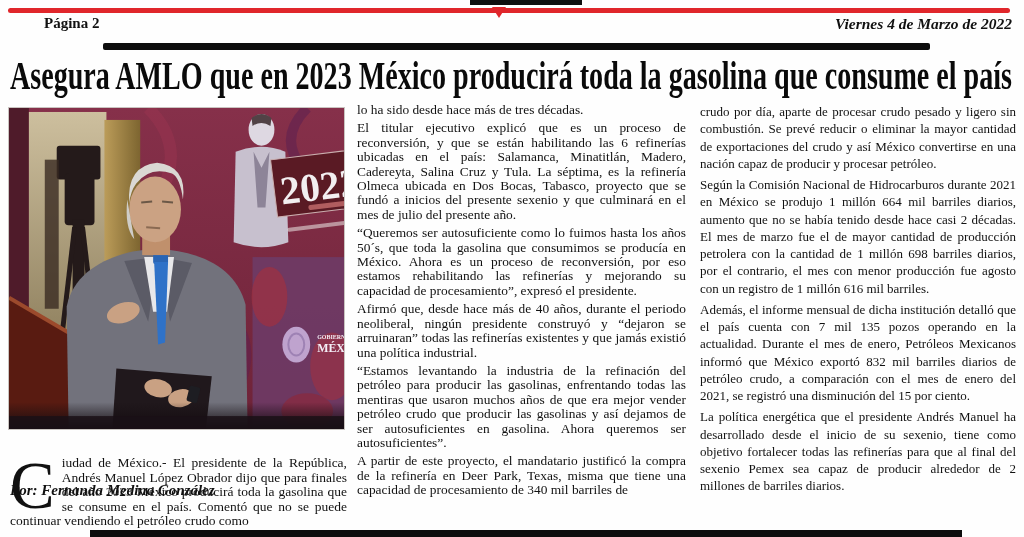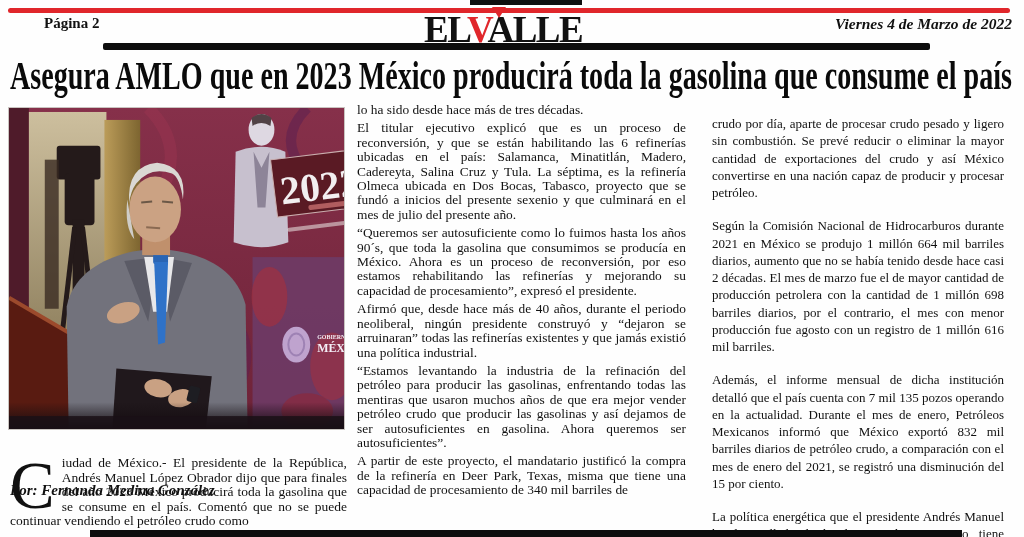--- a/index.html
+++ b/index.html
@@ -23,32 +23,31 @@
   
   .photo-svg{left:8px;top:107px;width:337px;height:323px;border:1px solid #c9c4c0;box-sizing:border-box;}
   
   .byline{left:10px;top:438px;width:335px;font-size:15px;font-weight:bold;font-style:italic;margin-top:44px;}
   .lead{left:10px;top:456px;width:337px;font-size:13.5px;line-height:14.6px;text-align:justify;hyphens:auto;}
   .dropcap{float:left;font-size:67px;line-height:55px;padding:2px 7px 0 0;}
   .col{hyphens:auto;}
   .col2{left:353px;top:99px;width:337px;}
   .col3{left:696px;top:99px;width:324px;}
   .col2 .para{font-size:13.4px;line-height:14.4px;text-align:justify;margin:4px;}
-  .col3 .para{font-size:13px;line-height:17.25px;text-align:justify;margin:16px;}
+  .col3 .para{font-size:13px;line-height:17.25px;text-align:justify;margin:4px;}
   .bottombar{left:90px;top:530px;width:872px;height:7px;background:#0d0d0d;}
 </style>
 </head>
 <body>
 
 <div class="page">
 
   <div class="abs topmark"></div>
   <div class="abs redline"></div>
   <div class="abs pagenum">Página 2</div>
-  <div class="abs logo"><span>EL</span><span class="lg-red">V</span><span>ALLE</span></div>
   <div class="abs logo-arrow"></div>
   <div class="abs dateline">Viernes 4 de Marzo de 2022</div>
   <div class="abs blackbar"></div>
 
   <svg class="abs headline-svg" viewBox="0 0 1008 48">
     <text x="2" y="38" font-size="41" font-weight="bold" fill="#0a0a0a" textLength="1002" lengthAdjust="spacingAndGlyphs">Asegura AMLO que en 2023 México producirá toda la gasolina que consume el país</text>
   </svg>
 
   <svg class="abs photo-svg" viewBox="0 0 337 323" preserveAspectRatio="none">
     <defs>
@@ -153,21 +152,21 @@
   </svg>
 
   <div class="abs byline">Por: Fernanda Medina González</div>
   <div class="abs lead">
     <span class="dropcap">C</span><span>iudad de México.- El presidente de la República, Andrés Manuel López Obrador dijo que para finales del año 2023 México producirá toda la gasolina que se consume en el país. Comentó que no se puede continuar vendiendo el petróleo crudo como</span>
   </div>
 
   <div class="abs col col2">
       <p class="para">lo ha sido desde hace más de tres décadas.</p>
       <p class="para">El titular ejecutivo explicó que es un proceso de reconversión, y que se están habilitando las 6 refinerías ubicadas en el país: Salamanca, Minatitlán, Madero, Cadereyta, Salina Cruz y Tula. La séptima, es la refinería Olmeca ubicada en Dos Bocas, Tabasco, proyecto que se fundó a inicios del presente sexenio y que culminará en el mes de julio del presente año.</p>
-      <p class="para">“Queremos ser autosuficiente como lo fuimos hasta los años 90´s, que toda la gasolina que consumimos se producía en México. Ahora es un proceso de reconversión, por eso estamos rehabilitando las refinerías y mejorando su capacidad de procesamiento”, expresó el presidente.</p>
+      <p class="para">“Queremos ser autosuficiente como lo fuimos hasta los años 50´s, que toda la gasolina que consumimos se producía en México. Ahora es un proceso de reconversión, por eso estamos rehabilitando las refinerías y mejorando su capacidad de procesamiento”, expresó el presidente.</p>
       <p class="para">Afirmó que, desde hace más de 40 años, durante el periodo neoliberal, ningún presidente construyó y “dejaron se arruinaran” todas las refinerías existentes y que jamás existió una política industrial.</p>
       <p class="para">“Estamos levantando la industria de la refinación del petróleo para producir las gasolinas, enfrentando todas las mentiras que usaron muchos años de que era mejor vender petróleo crudo que producir las gasolinas y así dejamos de ser autosuficientes en gasolina. Ahora queremos ser autosuficientes”.</p>
       <p class="para">A partir de este proyecto, el mandatario justificó la compra de la refinería en Deer Park, Texas, misma que tiene una capacidad de procesamiento de 340 mil barriles de</p>
     </div>
   <div class="abs col col3">
       <p class="para">crudo por día, aparte de procesar crudo pesado y ligero sin combustión. Se prevé reducir o eliminar la mayor cantidad de exportaciones del crudo y así México convertirse en una nación capaz de producir y procesar petróleo.</p>
       <p class="para">Según la Comisión Nacional de Hidrocarburos durante 2021 en México se produjo 1 millón 664 mil barriles diarios, aumento que no se había tenido desde hace casi 2 décadas. El mes de marzo fue el de mayor cantidad de producción petrolera con la cantidad de 1 millón 698 barriles diarios, por el contrario, el mes con menor producción fue agosto con un registro de 1 millón 616 mil barriles.</p>
       <p class="para">Además, el informe mensual de dicha institución detalló que el país cuenta con 7 mil 135 pozos operando en la actualidad. Durante el mes de enero, Petróleos Mexicanos informó que México exportó 832 mil barriles diarios de petróleo crudo, a comparación con el mes de enero del 2021, se registró una disminución del 15 por ciento.</p>
       <p class="para">La política energética que el presidente Andrés Manuel ha desarrollado desde el inicio de su sexenio, tiene como objetivo fortalecer todas las refinerías para que al final del sexenio Pemex sea capaz de producir alrededor de 2 millones de barriles diarios.</p>
     </div>

